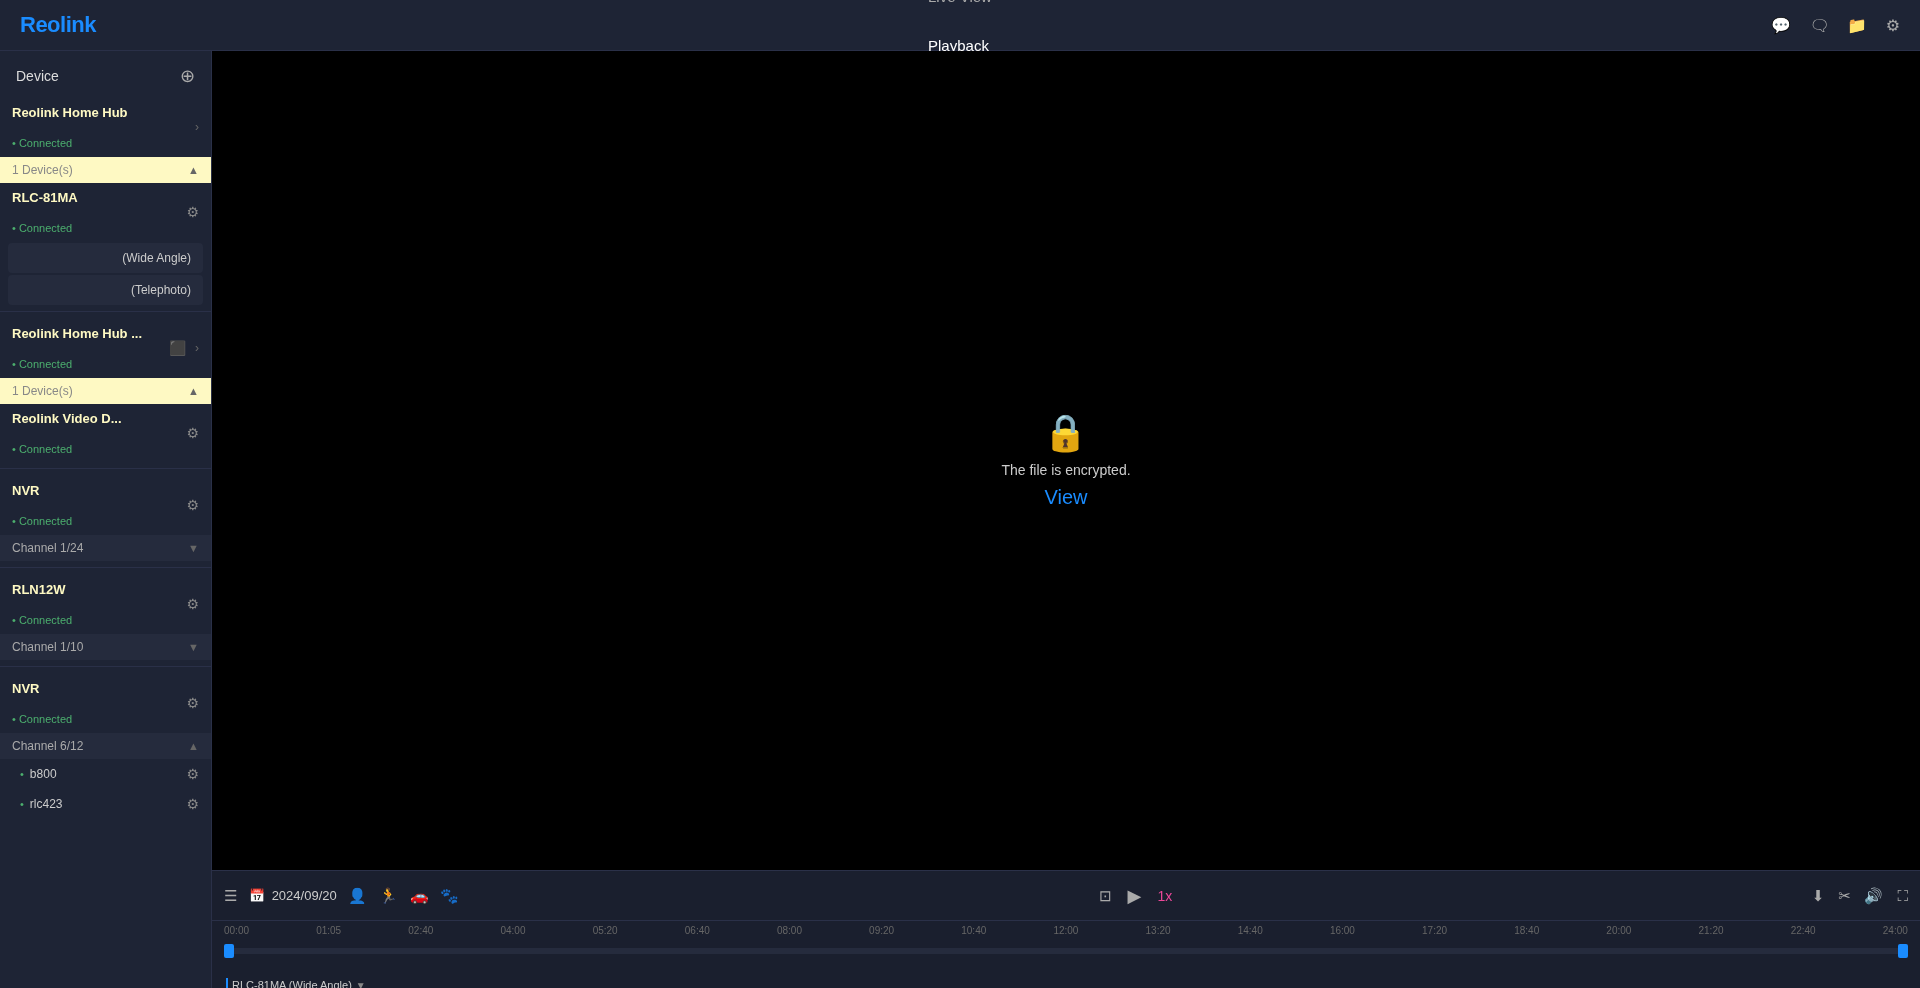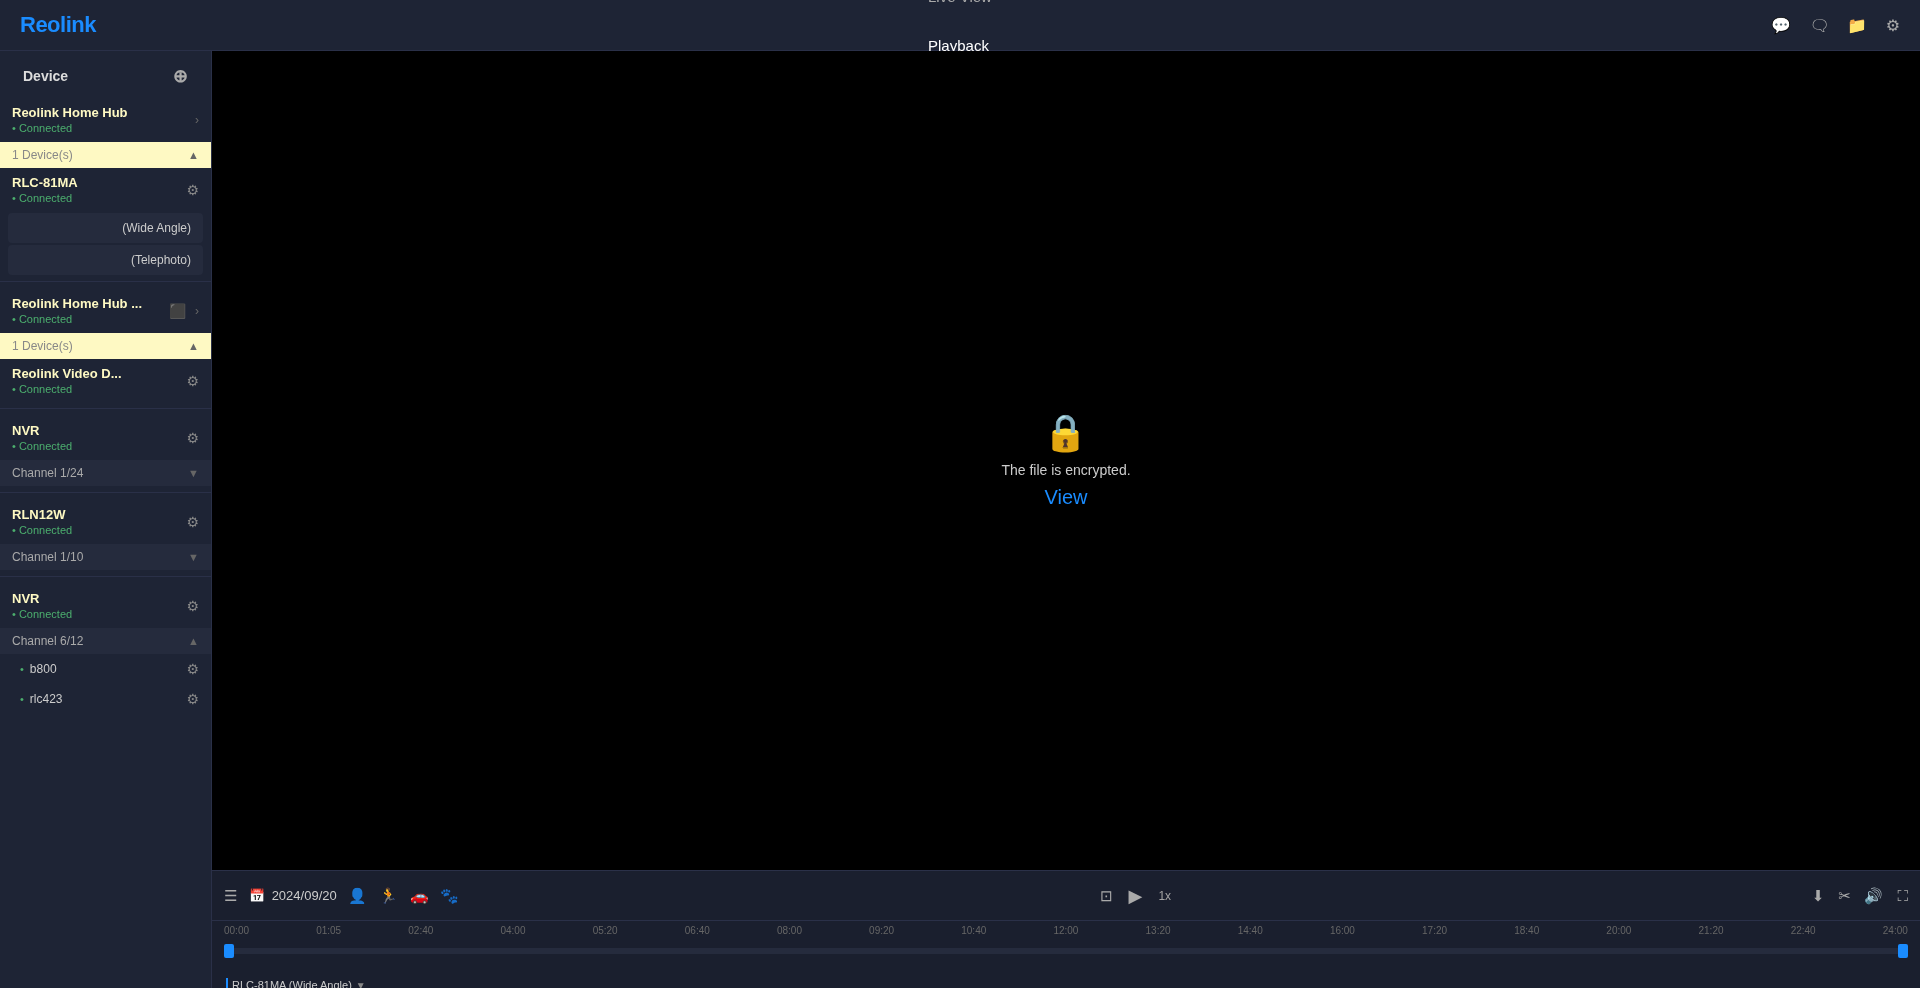--- a/index.html
+++ b/index.html
@@ -77,23 +77,23 @@
       overflow-y: auto;
       flex-shrink: 0;
     }
     .sidebar::-webkit-scrollbar { width: 4px; }
     .sidebar::-webkit-scrollbar-thumb { background: #3a4060; border-radius: 2px; }
 
     .sidebar-header {
       display: flex;
       align-items: center;
       justify-content: space-between;
-      padding: 14px 23px 10px;
+      padding: 14px 16px 10px;
       font-size: 14px;
-      font-weight: 700;
+      font-weight: 400;
       color: #ddd;
     }
     .add-icon {
       color: #aaa;
       font-size: 18px;
       cursor: pointer;
     }
 
     .device-group {
       margin-bottom: 4px;
@@ -106,21 +106,21 @@
       cursor: pointer;
     }
     .device-name {
       font-size: 13px;
       font-weight: 600;
       color: #fef9c3;
     }
     .device-status {
       font-size: 11px;
       color: #4caf6e;
-      margin-top: 2px;
+      margin-top: 17px;
     }
     .device-status::before {
       content: '• ';
     }
     .chevron-right {
       color: #666;
       font-size: 12px;
     }
     .gear-icon {
       color: #888;
@@ -255,22 +255,22 @@
       color: #ccc;
       font-size: 13px;
     }
     .ctrl-spacer { flex: 1; }
     .playback-controls {
       display: flex;
       align-items: center;
       gap: 16px;
     }
     .speed-label {
-      color: #a3a3a3;
-      font-size: 12px;
+      color: #ec4899;
+      font-size: 14px;
     }
     .right-controls {
       display: flex;
       align-items: center;
       gap: 14px;
     }
 
     
     .timeline-area {
       background: #1a1f2e;

